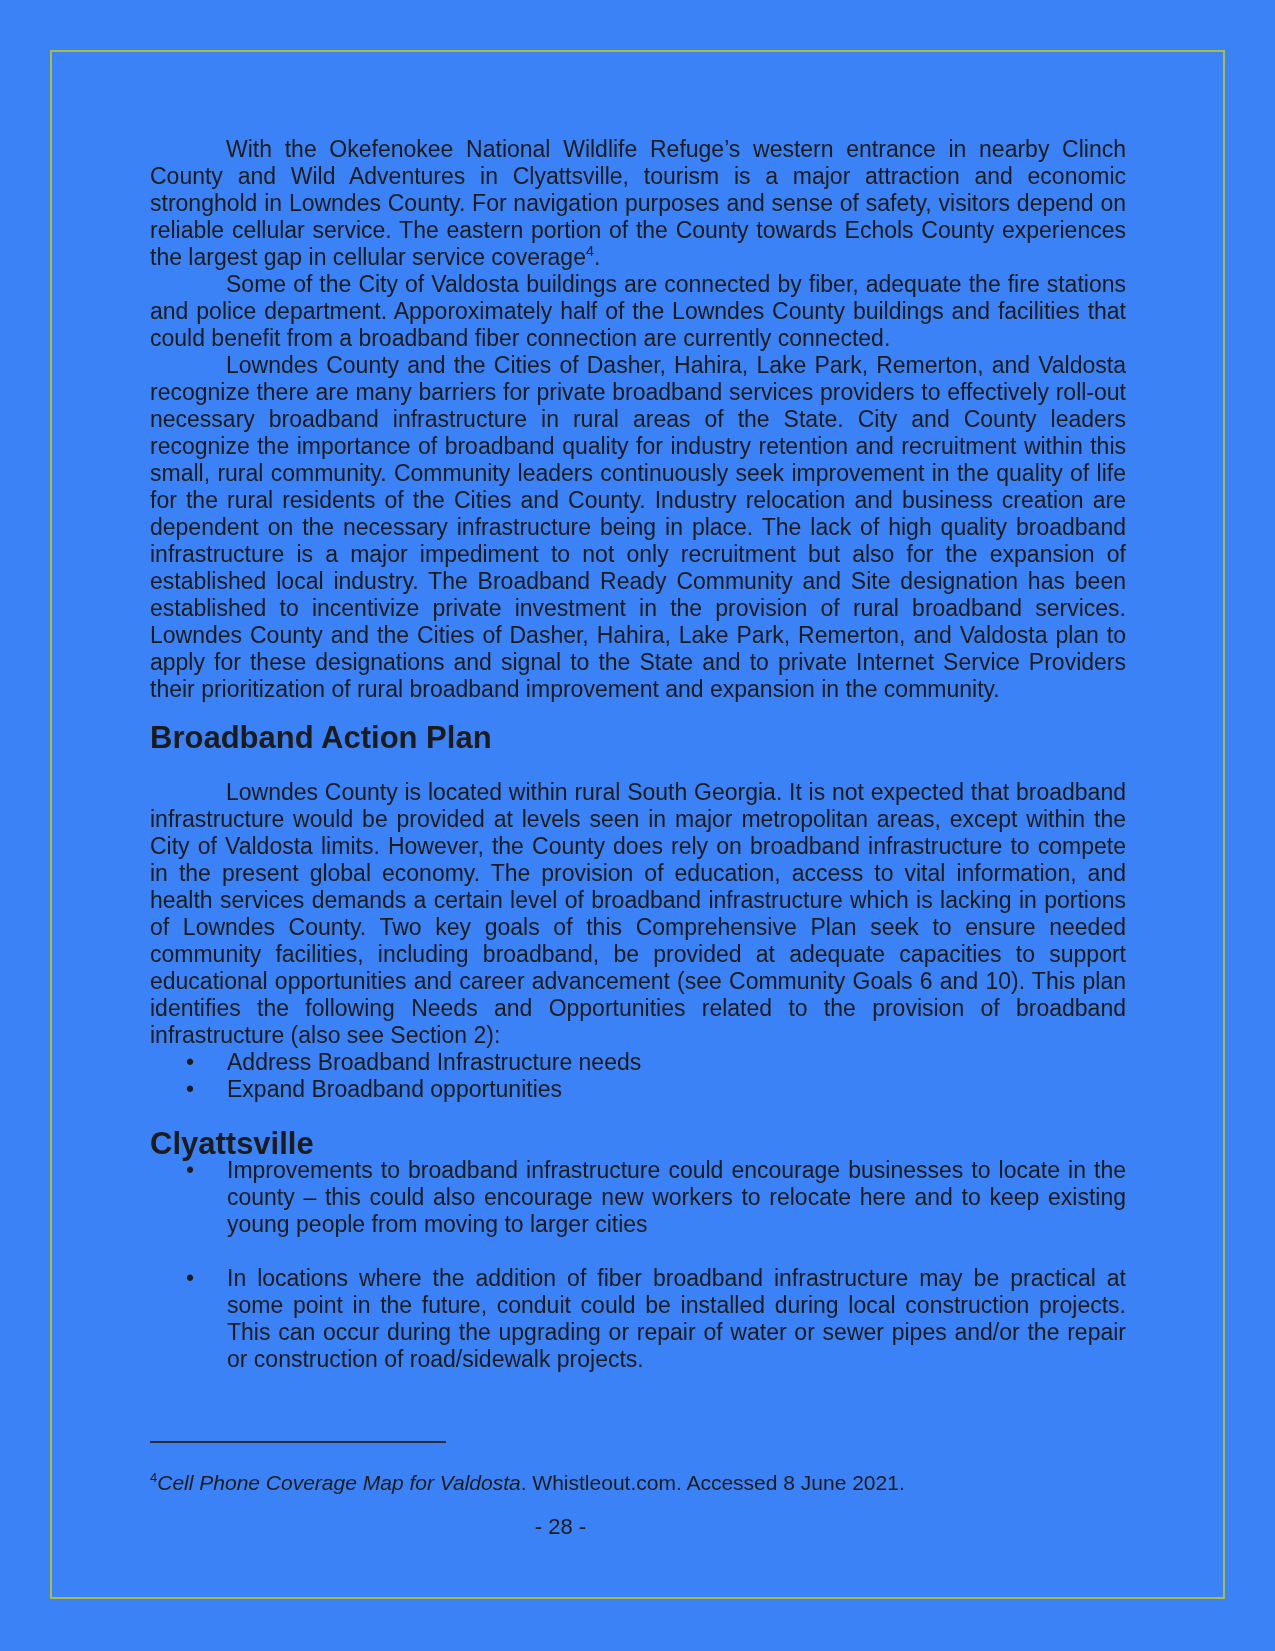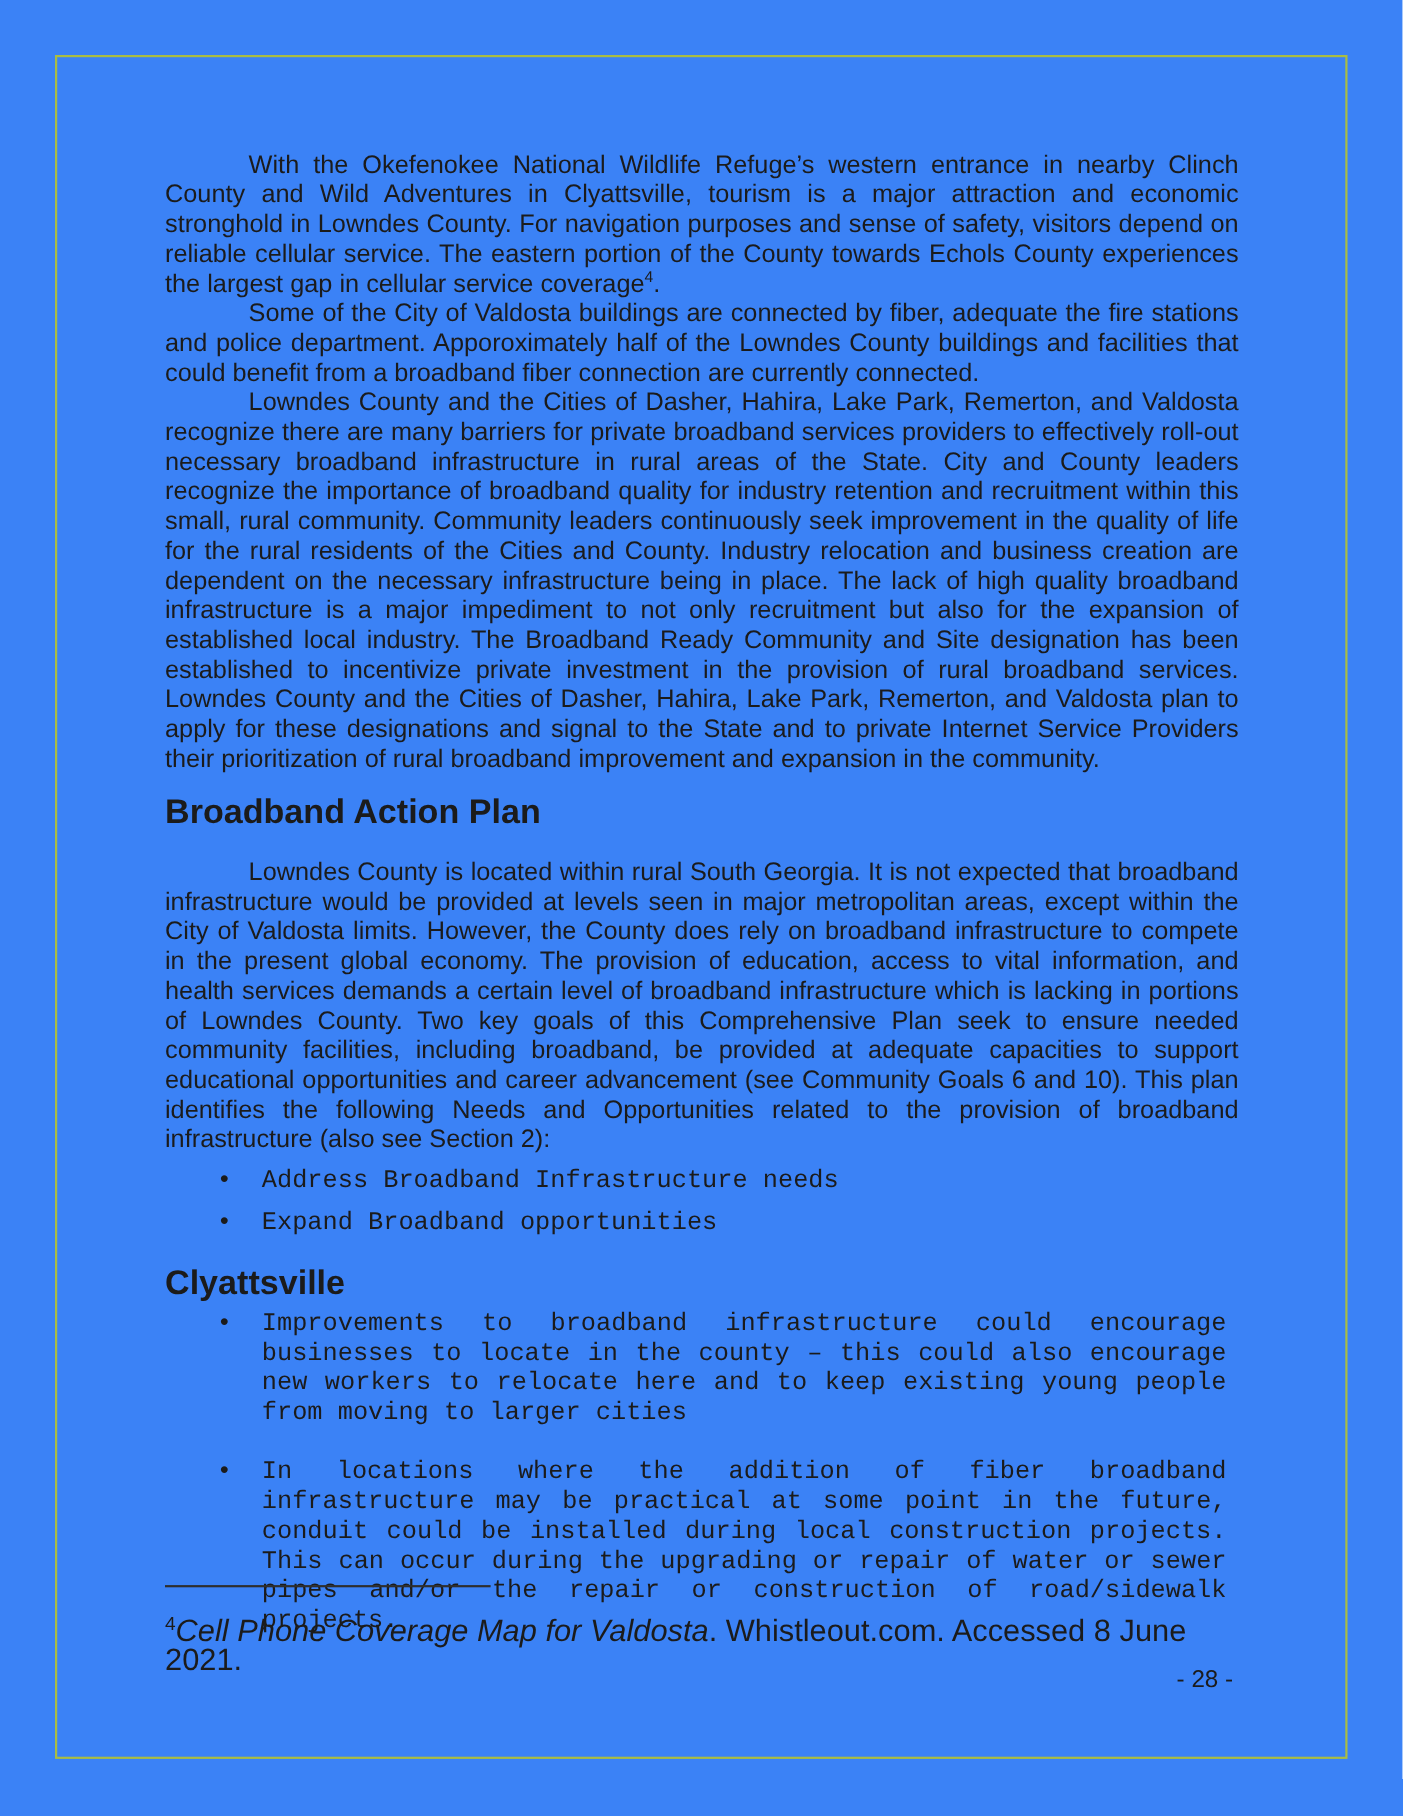--- a/index.html
+++ b/index.html
@@ -50,22 +50,21 @@
   #action-para   { margin-top: 28px; }
   #needs-heading { margin-top: 22px; }
   #opps-heading  { margin-top: 27px; }
   ul.bullets {
     list-style: none;
     margin: 0;
     padding: 0 0 0 77px;
   }
   ul.bullets li {
     position: relative;
-    margin: 11px;
-    font-family: Liberation Mono, monospace;
+    margin: 0;
   }
   ul.bullets li::before {
     content: "\2022";
     position: absolute;
     left: -41px;
     top: 0;
   }
   ul.bullets.spaced li + li { margin-top: 27px; }
   sup.fn-ref {
     vertical-align: super;
@@ -78,31 +77,31 @@
     top: 1441px;
     width: 296px;
     border-top: 2px solid #2e2e2e;
     height: 0;
   }
   .footnote {
     position: absolute;
     left: 150px;
     top: 1470px;
     width: 976px;
-    font-size: 28px;
+    font-size: 21px;
     line-height: 26px;
     text-align: left;
   }
   .footnote .fn-italic { font-style: italic; }
   .page-number {
     position: absolute;
     left: 0;
     top: 1514px;
     width: 1121px;
-    text-align: right;
+    text-align: center;
     font-size: 22px;
     line-height: 26px;
   }
 </style>
 </head>
 <body>
 
 <div class="page">
 
   <div class="border-frame"></div>

